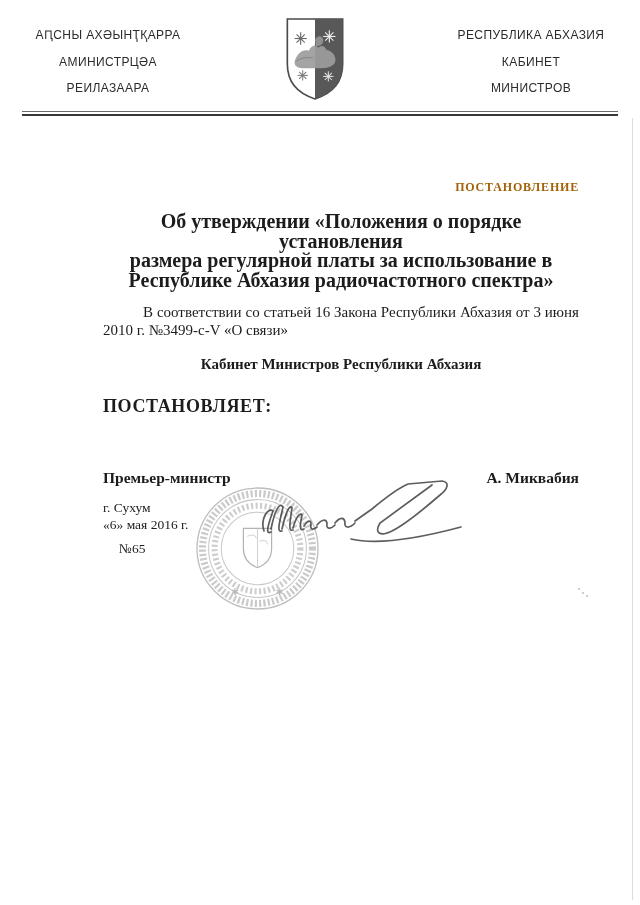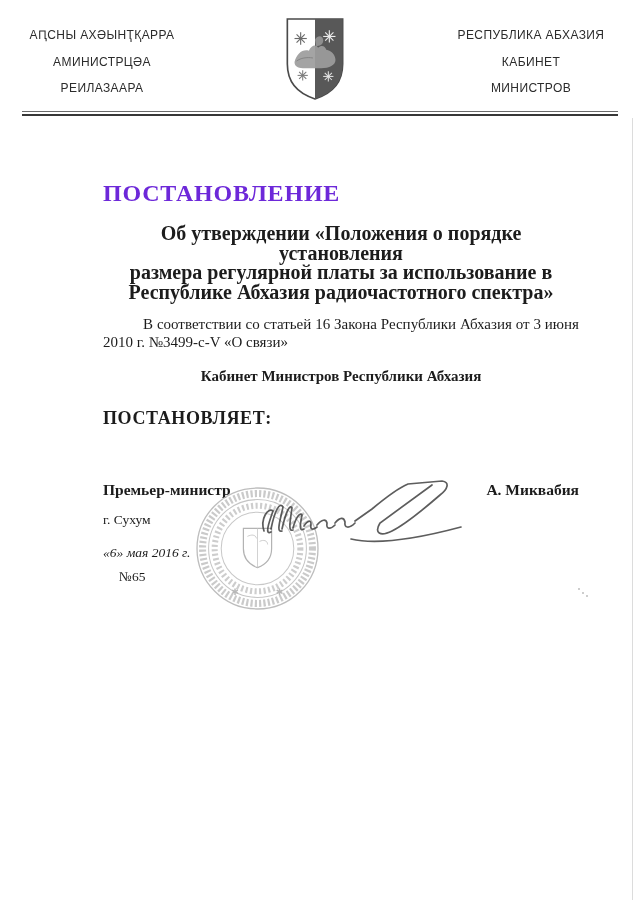--- a/index.html
+++ b/index.html
@@ -5,37 +5,37 @@
   html,body { margin:0; padding:0; }
   body {
     width:640px; height:905px; background:#ffffff; position:relative; overflow:hidden;
     font-family:"Liberation Serif", serif; color:#1c1c1c;
   }
   .hdr-block {
     position:absolute; top:22px; text-align:center;
     font-family:"Liberation Sans", sans-serif; font-size:12px; line-height:26.5px;
     color:#2b2b2b; letter-spacing:0.4px;
   }
-  .hdr-left  { left:12px;  width:180px; }
+  .hdr-left  { left:18px;  width:180px; }
   .hdr-right { left:442px; width:178px; }
   .emblem { position:absolute; left:284px; top:17px; width:62px; height:84px; }
   .rule {
     position:absolute; left:22px; top:111px; width:596px; height:2px;
     border-top:1px solid #6a6a6a; border-bottom:2px solid #383838;
   }
   .col { position:absolute; left:103px; top:180px; width:476px; z-index:2; }
-  .doc-title { text-align:left; font-weight:bold; font-size:24px; letter-spacing:0.8px; color:#6d28d9; }
+  .doc-title { text-align:right; font-weight:bold; font-size:12px; letter-spacing:0.8px; color:#a16207; }
   .subject { margin-top:17px; text-align:center; font-weight:bold; font-size:20px; line-height:19.5px; }
   .para { margin-top:14px; text-align:justify; text-indent:40px; font-size:15px; line-height:17.5px; }
   .issuer   { margin-top:17px; text-align:center; font-weight:bold; font-size:15px;font-family:Liberation Serif, serif; }
   .resolves { margin-top:23px; text-align:left; font-weight:bold; font-size:18px; letter-spacing:0.6px; }
   .sig-row { margin-top:52px; display:flex; justify-content:space-between; font-weight:bold; font-size:15.5px; }
   .meta { font-size:13.5px; line-height:17px; }
   .meta.city { margin-top:12px; }
-  .meta.date { margin-top:16px;font-style:italic; }
+  .meta.date { margin-top:0; }
   .meta.num  { margin-top:7px;margin-left:16px; }
   .stamp { position:absolute; left:195px; top:486px; width:125px; height:125px; z-index:3; opacity:0.92; }
   .signature { position:absolute; left:256px; top:479px; width:212px; height:76px; z-index:4; }
   .vline { position:absolute; left:632px; top:118px; width:1px; height:782px; background:#dcdcdc; }
   .artifact { position:absolute; left:576px; top:586px; width:14px; height:14px; }
 </style>
 </head>
 <body>
 
 <div class="hdr-block hdr-left">

